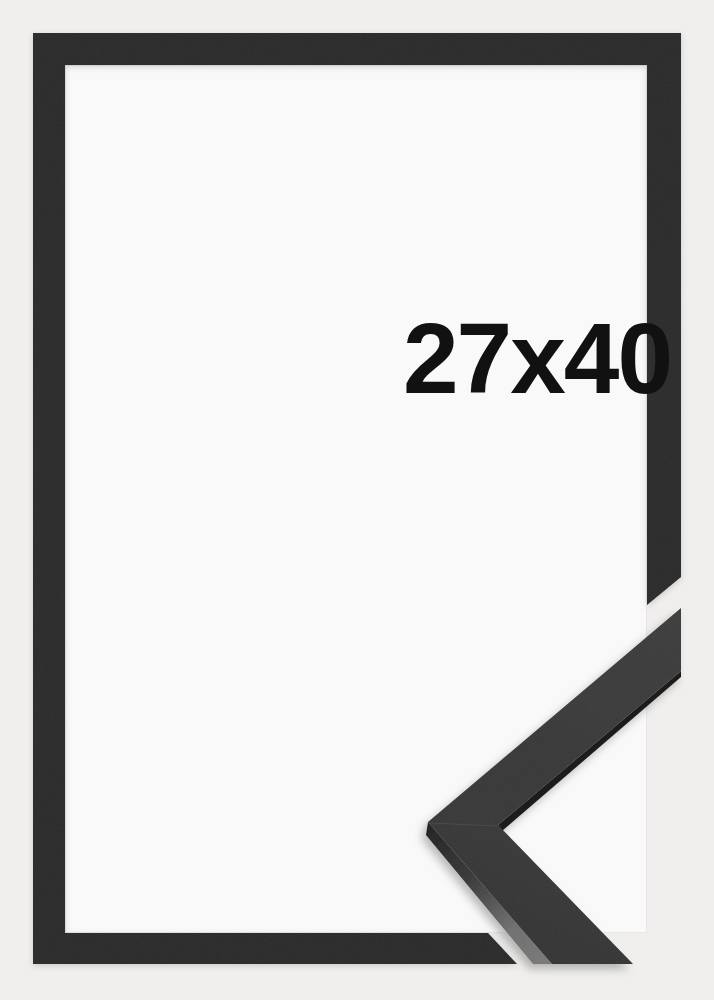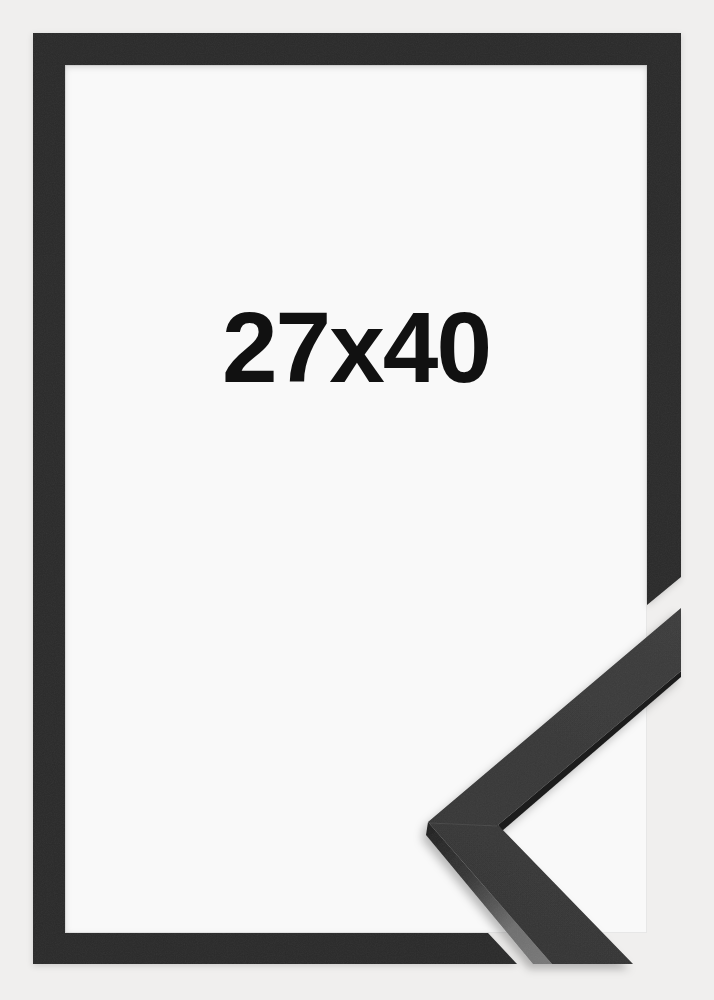--- a/index.html
+++ b/index.html
@@ -16,28 +16,29 @@
   .stage{
     position:relative;
     width:714px;height:1000px;
     background:var(--background);
     overflow:hidden;
     font-family:"Liberation Sans", sans-serif;
   }
   .stage svg{position:absolute;left:0;top:0;}
   .size-label{
     position:absolute;
-    left:65px;top:297px;width:582px;
-    text-align:center;
+    left:65px;top:308px;width:582px;
+    text-align:right;
     font-size:100px;
     font-weight:700;
     letter-spacing:-2px;
     line-height:1;
     color:var(--label);
     user-select:none;
+    padding-left:24px;
   }
 </style>
 </head>
 <body>
 
 <div class="stage">
 
   <svg width="714" height="1000" viewBox="0 0 714 1000">
     <defs>
       <linearGradient id="faceGrad" gradientUnits="userSpaceOnUse" x1="660" y1="600" x2="470" y2="960">

